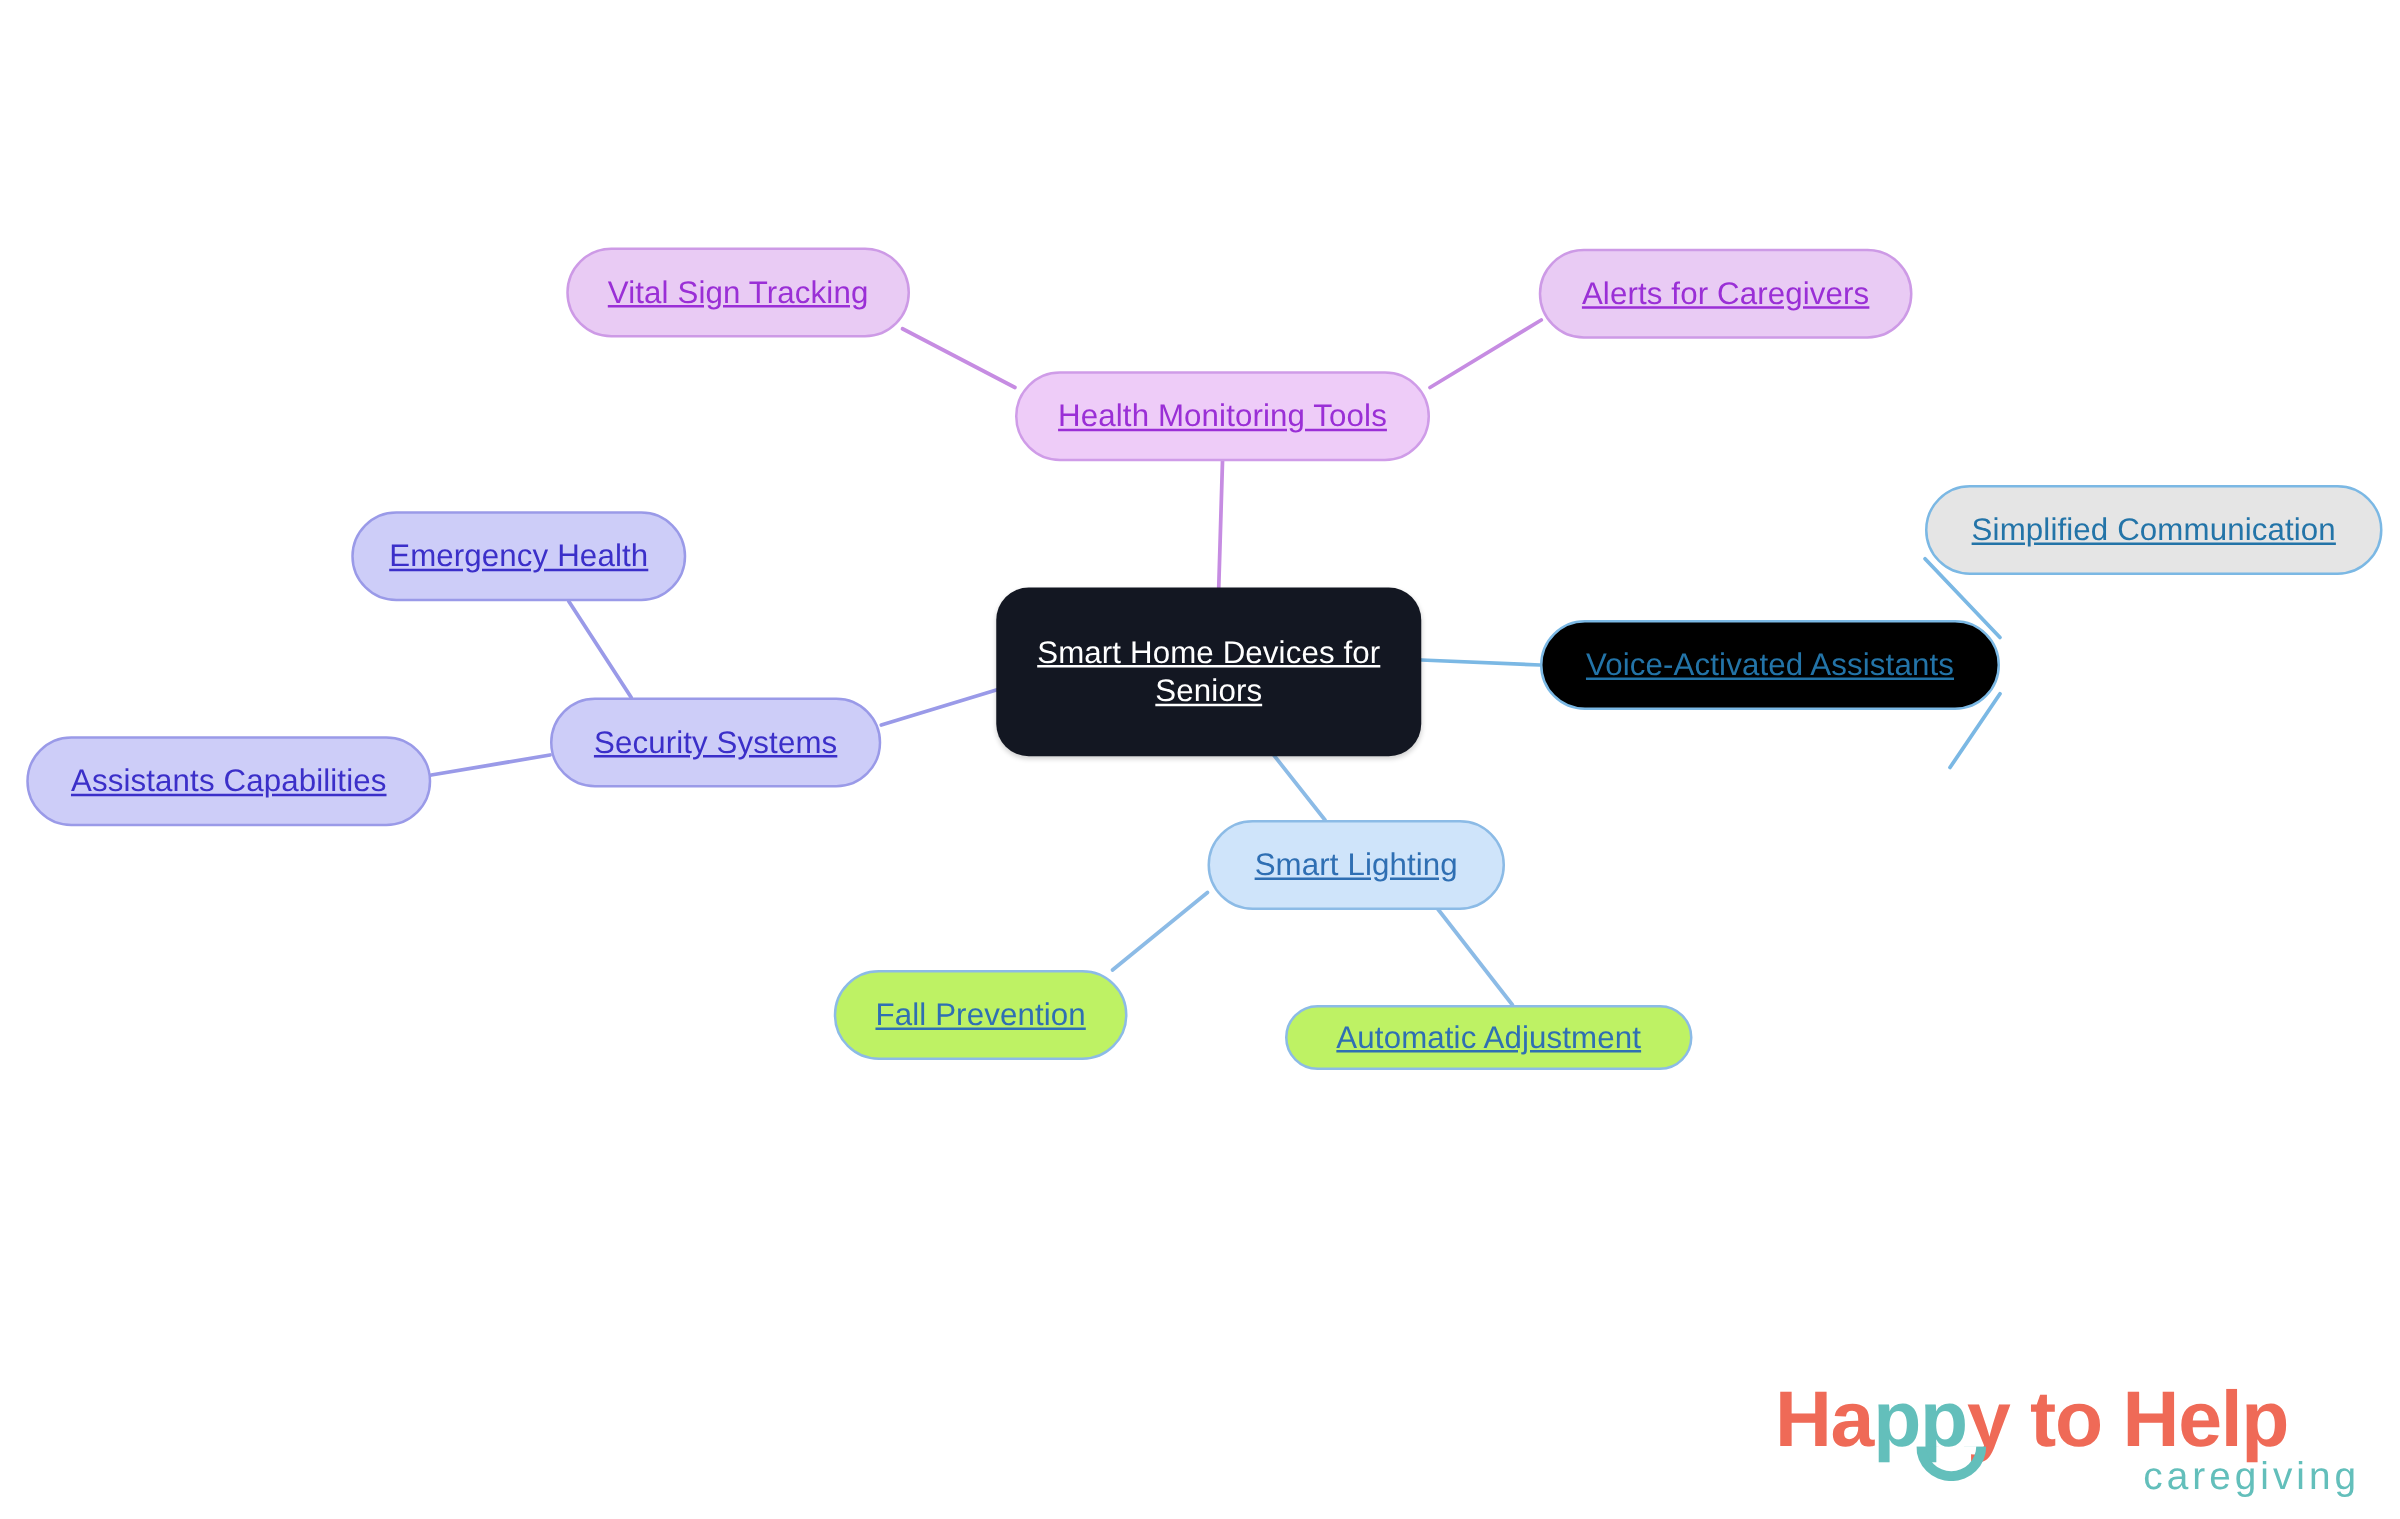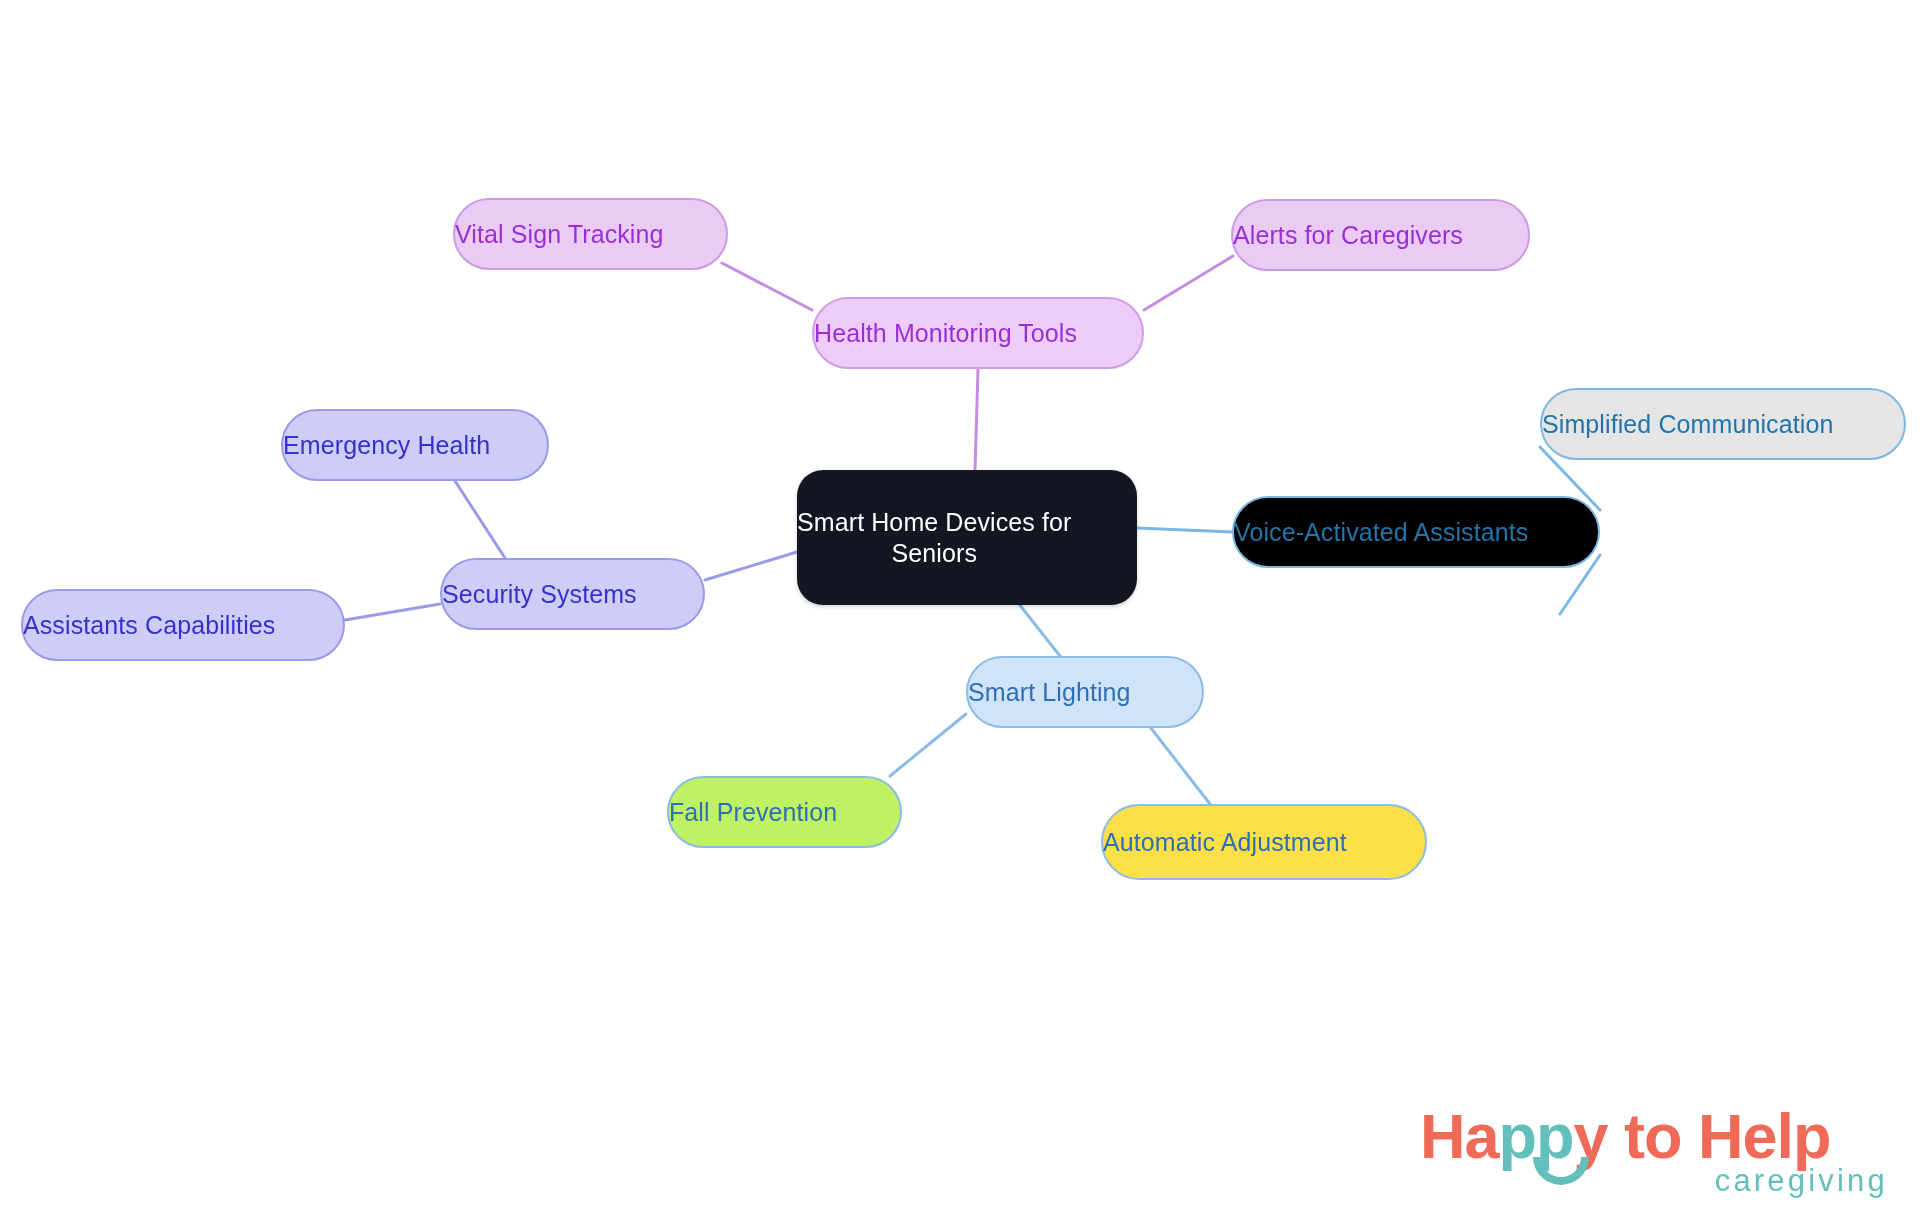--- a/index.html
+++ b/index.html
@@ -30,28 +30,29 @@
     width: 1920px;
     height: 1215px;
     pointer-events: none;
   }
 
   .node {
     position: absolute;
     box-sizing: border-box;
     display: flex;
     align-items: center;
-    justify-content: flex-start;
+    justify-content: center;
     text-align: center;
     border-radius: 999px;
     border-style: solid;
     border-width: 2px;
     line-height: 1.22;
     white-space: pre-line;
     letter-spacing: 0.1px;
+    text-decoration: underline;
   }
 
   .node.root {
     border-radius: 26px;
     border-width: 0;
     font-size: 25px;
     font-weight: 400;
     color: #ffffff;
     background: #131722;
     box-shadow: 0 2px 4px rgba(0,0,0,0.18);
@@ -196,21 +197,21 @@
   <div class="node leaf c-blue-leaf" style="left: 1540px; top: 388px; width: 366px; height: 72px; background: #e5e5e5; border-color: rgb(123, 184, 228); color: rgb(35, 116, 168);">
     <span>Simplified Communication</span>
   </div>
 
   <div class="node branch c-paleblue" style="left: 966px; top: 656px; width: 238px; height: 72px; background: rgb(207, 228, 250); border-color: rgb(140, 187, 230); color: rgb(47, 111, 179);">
     <span>Smart Lighting</span>
   </div>
   <div class="node leaf c-paleblue-leaf" style="left: 667px; top: 776px; width: 235px; height: 72px; background: #bef264; border-color: rgb(140, 187, 230); color: rgb(47, 111, 179);">
     <span>Fall Prevention</span>
   </div>
-  <div class="node leaf c-paleblue-leaf" style="left: 1101px; top: 804px; width: 326px; height: 76px; background: #fde047; border-color: rgb(140, 187, 230); color: rgb(47, 111, 179);">
+  <div class="node leaf c-paleblue-leaf" style="left: 1028px; top: 804px; width: 326px; height: 52px; background: #bef264; border-color: rgb(140, 187, 230); color: rgb(47, 111, 179);">
     <span>Automatic Adjustment</span>
   </div>
 
   <div class="node branch c-peri" style="left: 440px; top: 558px; width: 265px; height: 72px; background: rgb(205, 205, 248); border-color: rgb(154, 154, 232); color: rgb(59, 47, 201);">
     <span>Security Systems</span>
   </div>
   <div class="node leaf c-peri-leaf" style="left: 281px; top: 409px; width: 268px; height: 72px; background: rgb(205, 205, 248); border-color: rgb(154, 154, 232); color: rgb(59, 47, 201);">
     <span>Emergency Health</span>
   </div>
   <div class="node leaf c-peri-leaf" style="left: 21px; top: 589px; width: 324px; height: 72px; background: rgb(205, 205, 248); border-color: rgb(154, 154, 232); color: rgb(59, 47, 201);">

